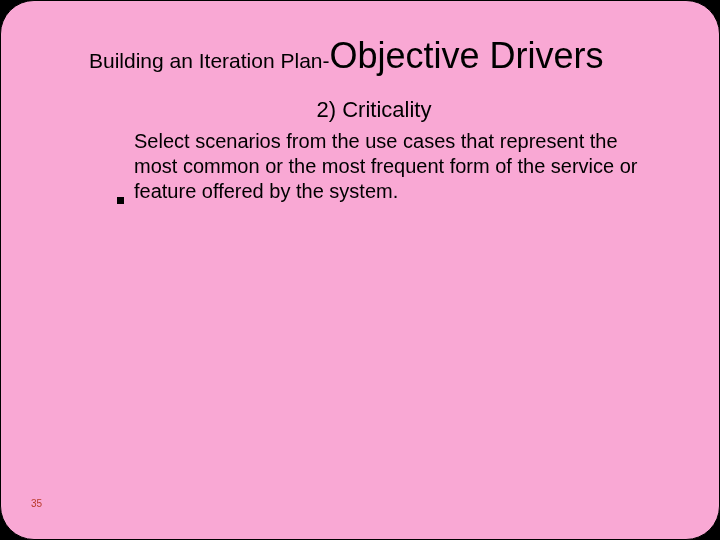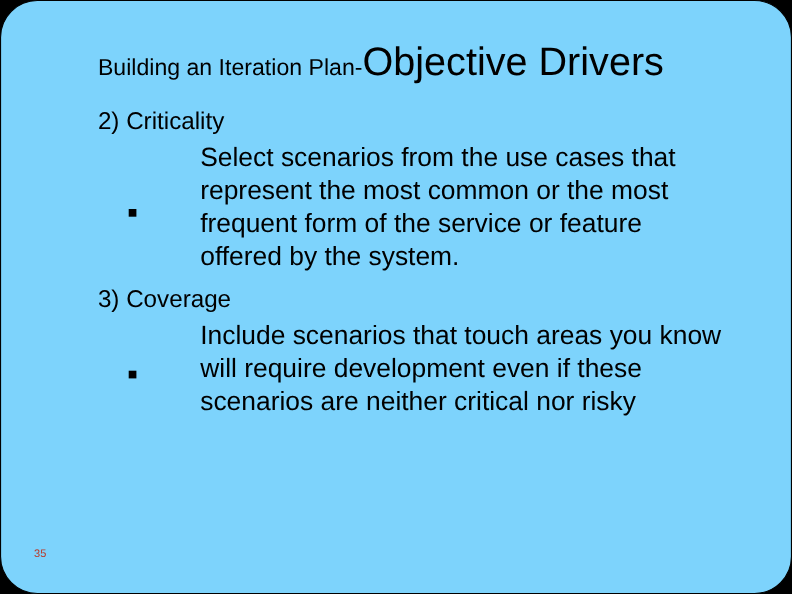--- a/index.html
+++ b/index.html
@@ -9,21 +9,21 @@
     height: 540px;
     background: #000;
     font-family: Arial, Helvetica, sans-serif;
     overflow: hidden;
   }
   .slide {
     position: relative;
     box-sizing: border-box;
     width: 720px;
     height: 540px;
-    background: #7dd3fc;
+    background: #f9a8d4;
     border-radius: 34px;
     border: 1px solid #000;
   }
   .title {
     position: absolute;
     top: 36px;
     left: 88px;
     right: 40px;
     line-height: 1.05;
     color: #000;
@@ -42,28 +42,28 @@
     position: absolute;
     top: 96px;
     left: 88px;
     right: 60px;
     color: #000;
   }
   .heading {
     font-size: 22px;
     font-weight: 400;
     margin: 0 0 6px 0;
+    text-align: center;
   }
   .bullet-item {
     display: flex;
-    align-items: center;
+    align-items: flex-end;
     margin: 0 0 10px 28px;
-    font-size: 24px;
+    font-size: 20px;
     line-height: 1.25;
-    gap: 48px;
   }
   .bullet-marker {
     flex: 0 0 auto;
     width: 7px;
     height: 7px;
     background: #000;
     margin-top: 9px;
     margin-right: 10px;
   }
   .bullet-text {
@@ -92,25 +92,18 @@
   <div class="body">
 
     <div class="section">
       <div class="heading">2) Criticality</div>
       <div class="bullet-item">
         <div class="bullet-marker"></div>
         <div class="bullet-text">Select scenarios from the use cases that represent the most common or the most frequent form of the service or feature offered by the system.</div>
       </div>
     </div>
 
-    <div class="section">
-      <div class="heading">3) Coverage</div>
-      <div class="bullet-item">
-        <div class="bullet-marker"></div>
-        <div class="bullet-text">Include scenarios that touch areas you know will require development even if these scenarios are neither critical nor risky</div>
-      </div>
-    </div>
 
   </div>
 
   <div class="page-number">35</div>
 
 </div>
 
 </body></html>

